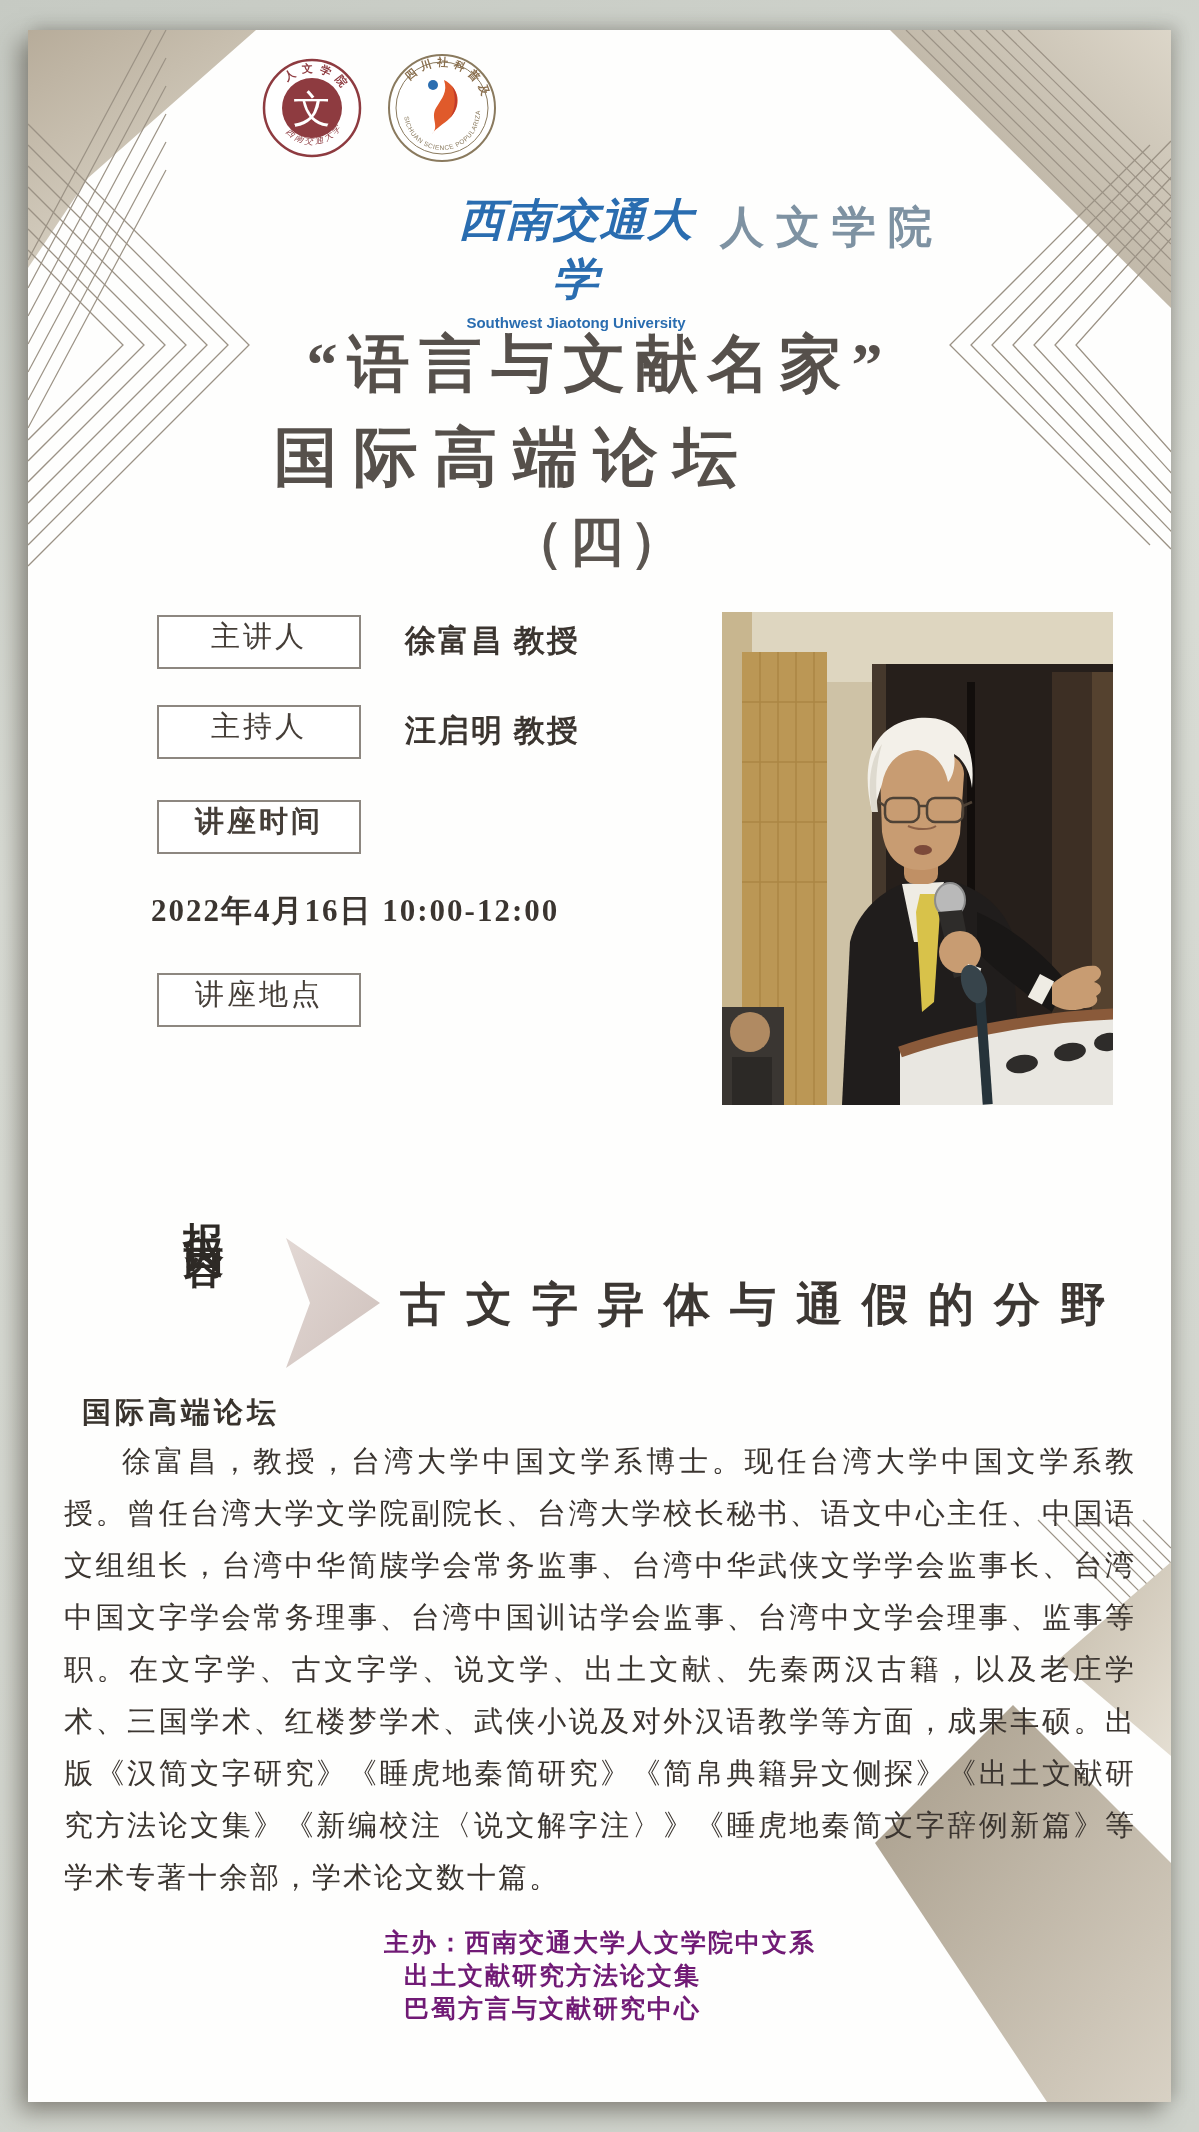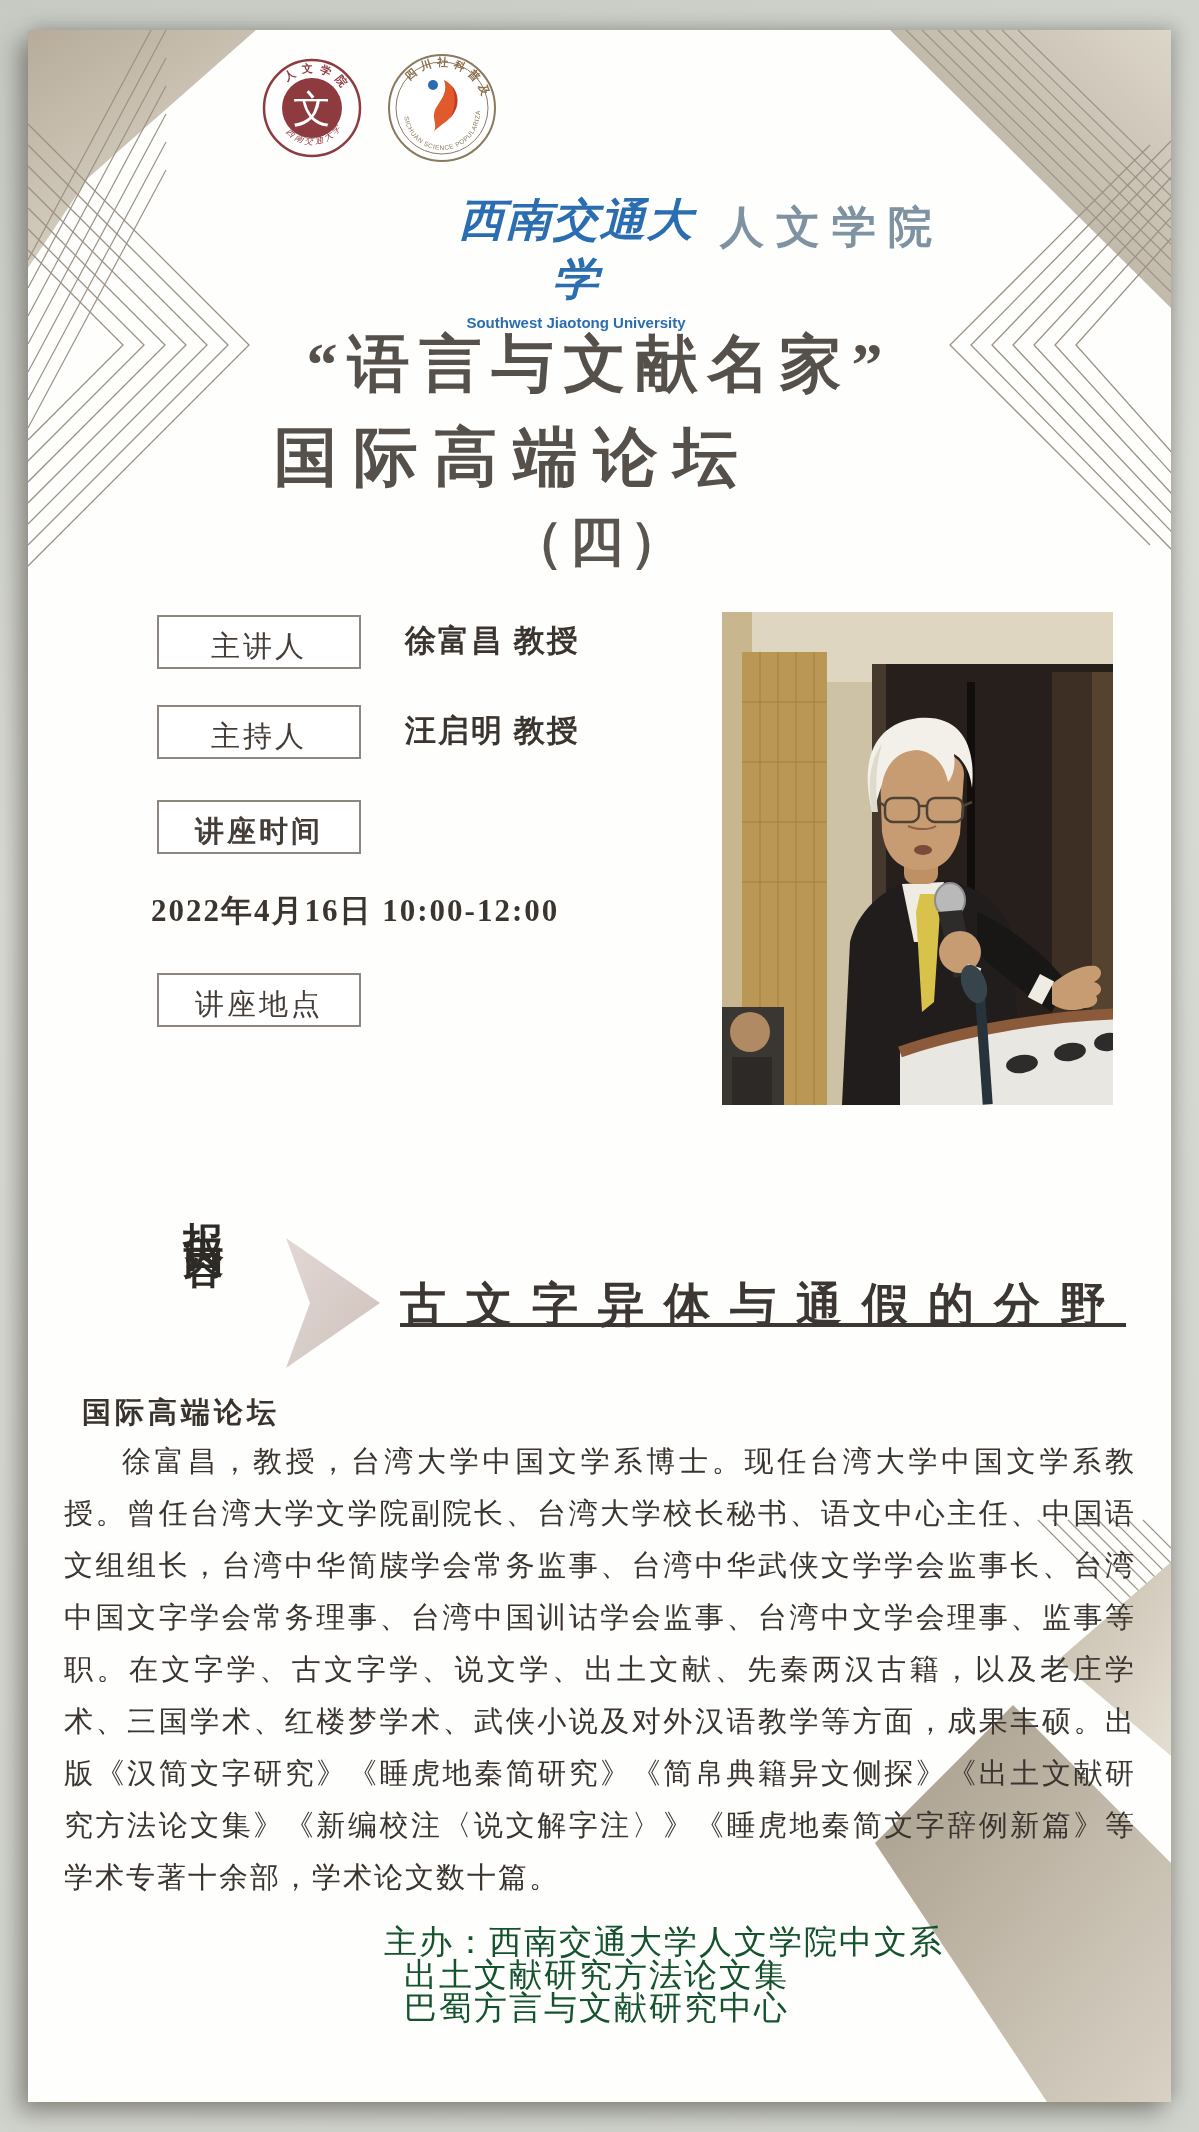--- a/index.html
+++ b/index.html
@@ -27,44 +27,44 @@
   .college{left:692px;top:168px;font-size:44px;color:#7e92a2;letter-spacing:12px;font-weight:600;}
 
   
   .title1{left:0;top:292px;width:1143px;text-align:center;font-size:62px;letter-spacing:10px;color:#56504b;font-weight:700;}
   .title2{left:0;top:384px;width:955px;text-align:center;font-size:64px;letter-spacing:16px;color:#56504b;font-weight:600;text-indent:16px;}
   .title3{left:0;top:476px;width:1143px;text-align:center;font-size:54px;letter-spacing:6px;color:#5b5550;font-weight:600;}
 
   
   .label-box{
     left:129px;width:200px;height:50px;border:2px solid #8d8780;
-    display:flex;align-items:flex-end;justify-content:center;
+    display:flex;align-items:flex-start;justify-content:center;
     font-size:29px;color:#453e38;letter-spacing:3px;background:#fff;
   }
   .row-value{font-size:31px;color:#3b3530;font-weight:600;letter-spacing:2px;white-space:pre;}
 
   
   .photo{left:694px;top:582px;width:391px;height:493px;}
 
   
   .section-label{
     left:148px;top:1160px;writing-mode:vertical-rl;font-size:40px;font-weight:700;
     color:#2e2a26;letter-spacing:8px;
   }
-  .topic-title{left:372px;top:1244px;font-size:46px;letter-spacing:20px;color:#3c3733;font-weight:600;white-space:nowrap;text-decoration:underline;}
+  .topic-title{left:372px;top:1244px;font-size:46px;letter-spacing:20px;color:#3c3733;font-weight:600;white-space:nowrap;}
 
   
   .bio-heading{left:54px;top:1363px;font-size:29px;font-weight:700;color:#39332d;letter-spacing:4px;}
   .bio-text{
     left:36px;top:1405px;width:1072px;font-size:29px;line-height:52px;color:#3b3530;
     text-align:justify;text-indent:2em;letter-spacing:2px;
   }
 
   
-  .footer{left:356px;top:1896px;font-size:33px;font-weight:400;color:#14532d;line-height:33px;letter-spacing:2px;}
+  .footer{left:356px;top:1896px;font-size:25px;font-weight:700;color:#701a75;line-height:33px;letter-spacing:2px;}
   .footer .l2{margin-left:20px;}
 </style>
 </head>
 <body>
 
 <div class="card">
 
   <svg class="abs decor" width="1143" height="2072" viewBox="0 0 1143 2072">
     <defs>
       <linearGradient id="gTL" x1="0" y1="0" x2="0.6" y2="1">

